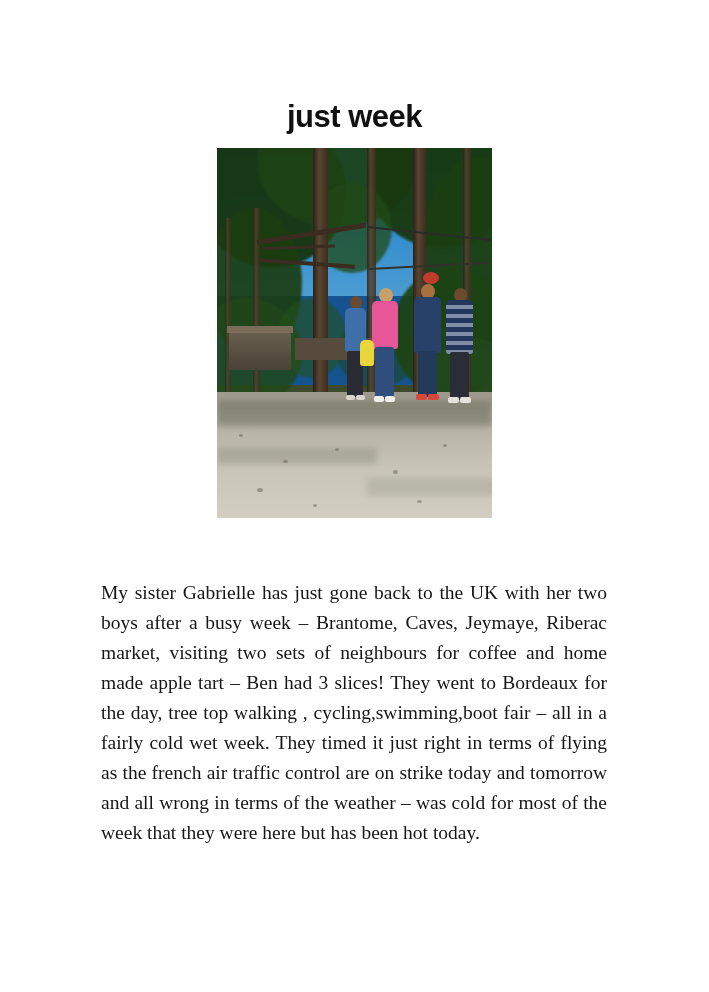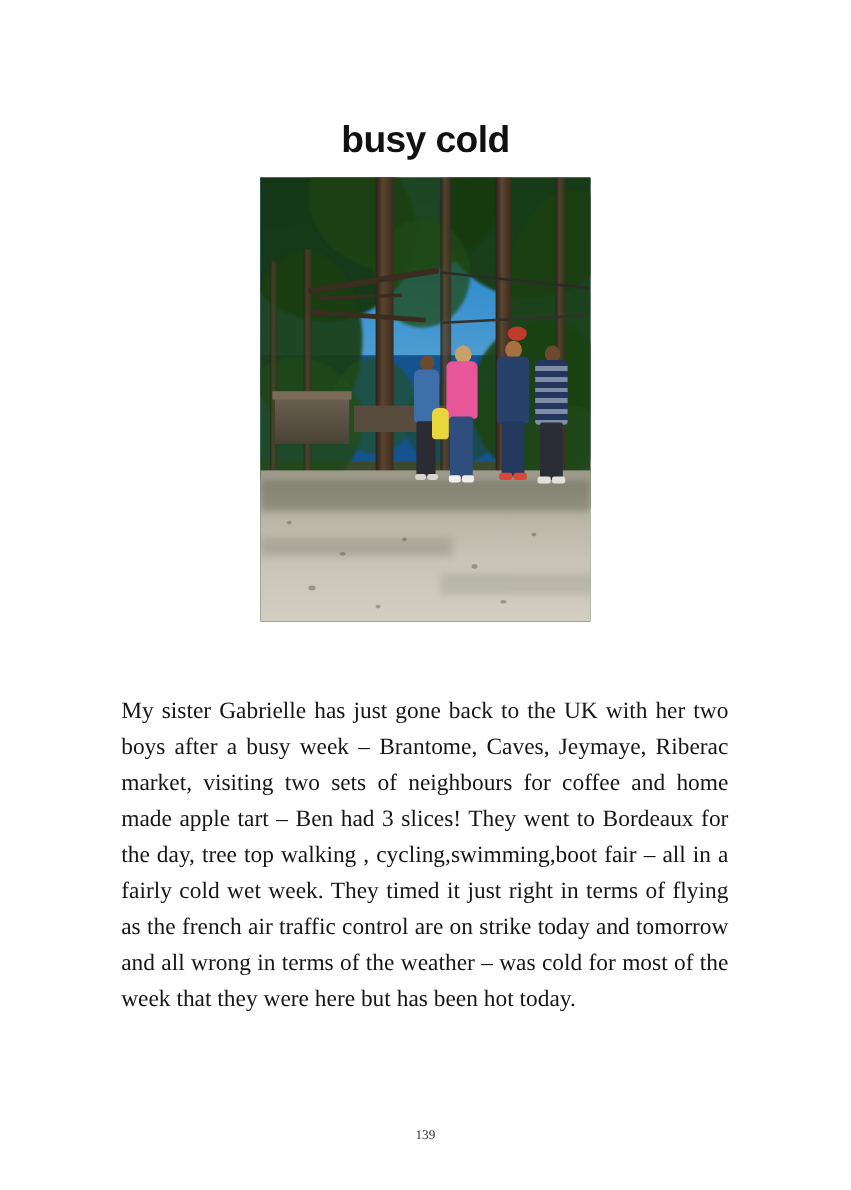--- a/index.html
+++ b/index.html
@@ -116,21 +116,21 @@
     text-align: center;
     font-size: 11px;
     color: #333333;
   }
 </style>
 </head>
 <body>
 
 <div class="page">
 
-  <h1 class="title">busy cold</h1>
+  <h1 class="title">just week</h1>
 
   <div class="photo-frame">
     <div class="photo">
 
       <div class="sky"></div>
       <div class="sky2"></div>
 
       <div class="foliage" style="left:-20px; top:-30px; width:150px; height:150px; background:#16350f; opacity:.95;"></div>
       <div class="foliage" style="left:40px; top:-50px; width:160px; height:130px; background:#1d4214; opacity:.9;"></div>
       <div class="foliage" style="left:150px; top:-40px; width:150px; height:140px; background:#18390f; opacity:.95;"></div>
@@ -211,15 +211,14 @@
 
       <div class="person" style="left:206px; top:124px; width:16px; height:18px;">
         <div class="head" style="left:0; top:0; width:16px; height:12px; background:#c03a2e;"></div>
       </div>
 
     </div>
   </div>
 
   <p class="body-text">My sister Gabrielle has just gone back to the UK with her two boys after a busy week – Brantome, Caves, Jeymaye, Riberac market, visiting two sets of neighbours for coffee and home made apple tart – Ben had 3 slices! They went to Bordeaux for the day, tree top walking , cycling,swimming,boot fair – all in a fairly cold wet week. They timed it just right in terms of flying as the french air traffic control are on strike today and tomorrow and all wrong in terms of the weather – was cold for most of the week that they were here but has been hot today.</p>
 
-  <div class="page-number">139</div>
 
 </div>
 
 </body></html>

